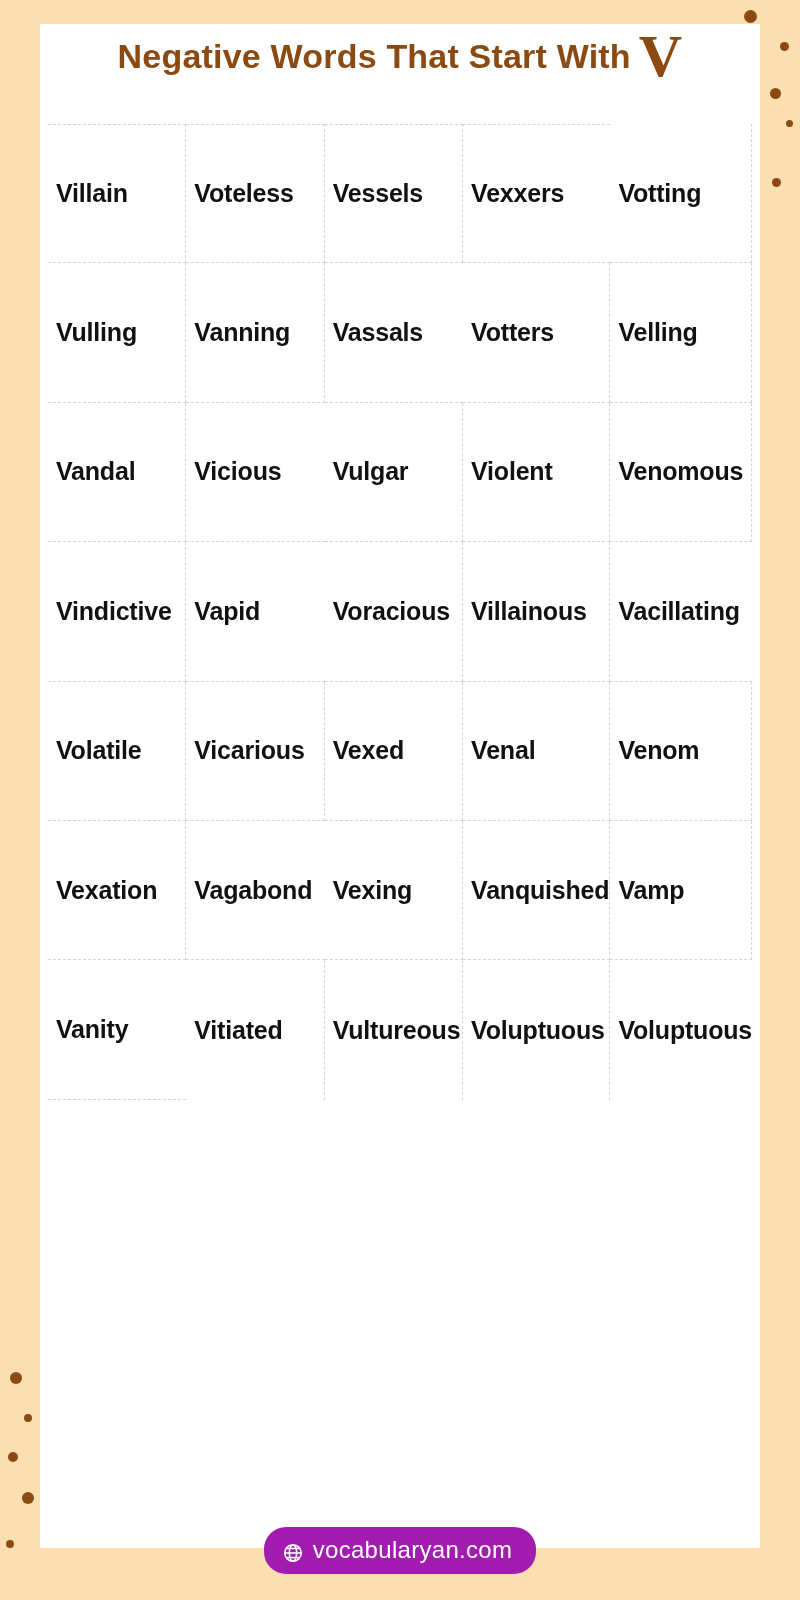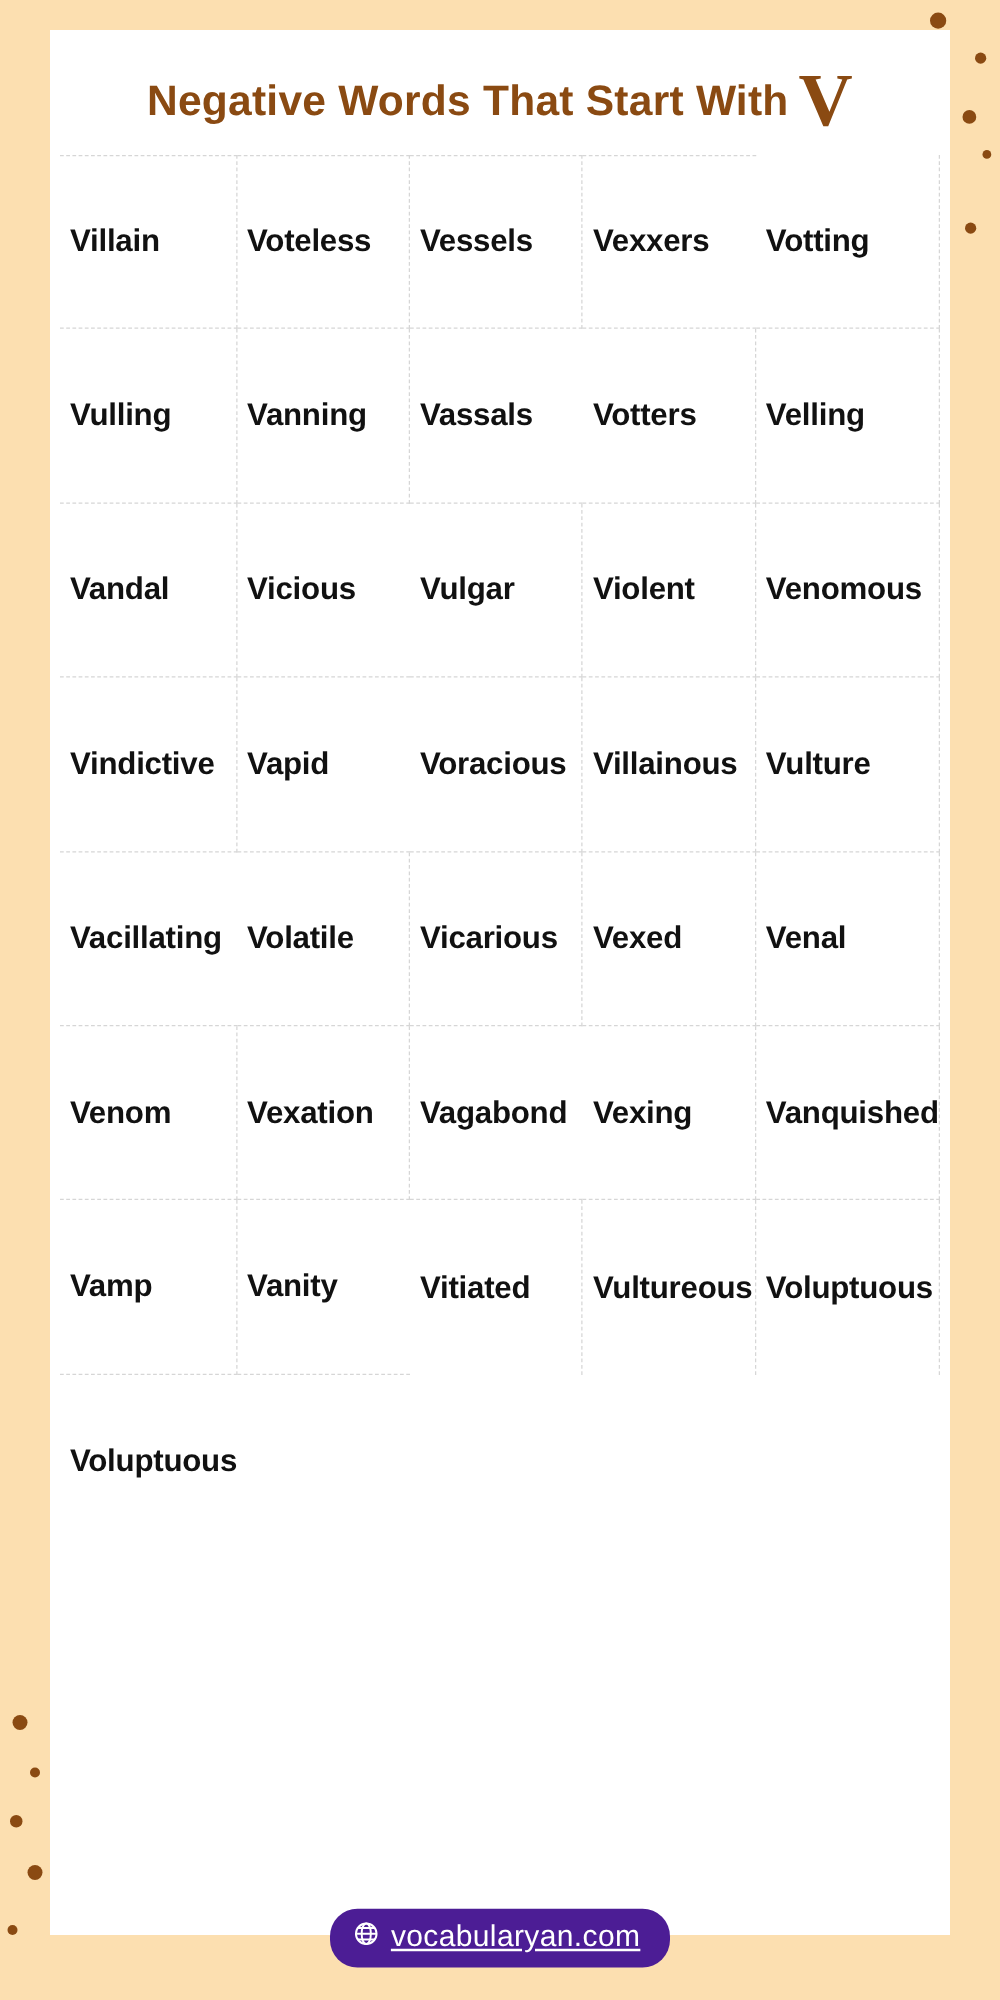--- a/index.html
+++ b/index.html
@@ -29,21 +29,21 @@
     width: 720px;
     height: 1524px;
     background: #ffffff;
     box-sizing: border-box;
     padding: 0;
   }
 
   .title-wrap {
     height: 100px;
     display: flex;
-    align-items: center;
+    align-items: flex-start;
     justify-content: center;
     padding: 0 0;
     box-sizing: border-box;
   }
   .title {
     font-size: 34px;
     font-weight: bold;
     color: #8a4a12;
     letter-spacing: 0.2px;
     white-space: nowrap;
@@ -84,30 +84,29 @@
 
   .footer {
     position: absolute;
     left: 0;
     right: 0;
     bottom: 26px;
     display: flex;
     justify-content: center;
   }
   .badge {
-    background: #4c1d95;
+    background: #a21caf;
     color: #ffffff;
     border-radius: 22px;
     padding: 9px 24px 10px 18px;
     display: flex;
-    align-items: flex-start;
+    align-items: flex-end;
     gap: 9px;
     font-size: 24px;
     letter-spacing: 0.3px;
-    text-decoration: underline;
   }
   .globe {
     width: 22px;
     height: 22px;
     display: inline-block;
   }
 </style>
 </head>
 <body>
 
@@ -185,23 +184,20 @@
       </div>
     <div class="cell col-last">
         <span class="word">Vapid</span>
       </div>
 
     <div class="cell">
         <span class="word">Voracious</span>
       </div>
     <div class="cell">
         <span class="word">Villainous</span>
-      </div>
-    <div class="cell">
-        <span class="word">Vulture</span>
       </div>
     <div class="cell col-last">
         <span class="word">Vacillating</span>
       </div>
 
     <div class="cell">
         <span class="word">Volatile</span>
       </div>
     <div class="cell">
         <span class="word">Vicarious</span>

